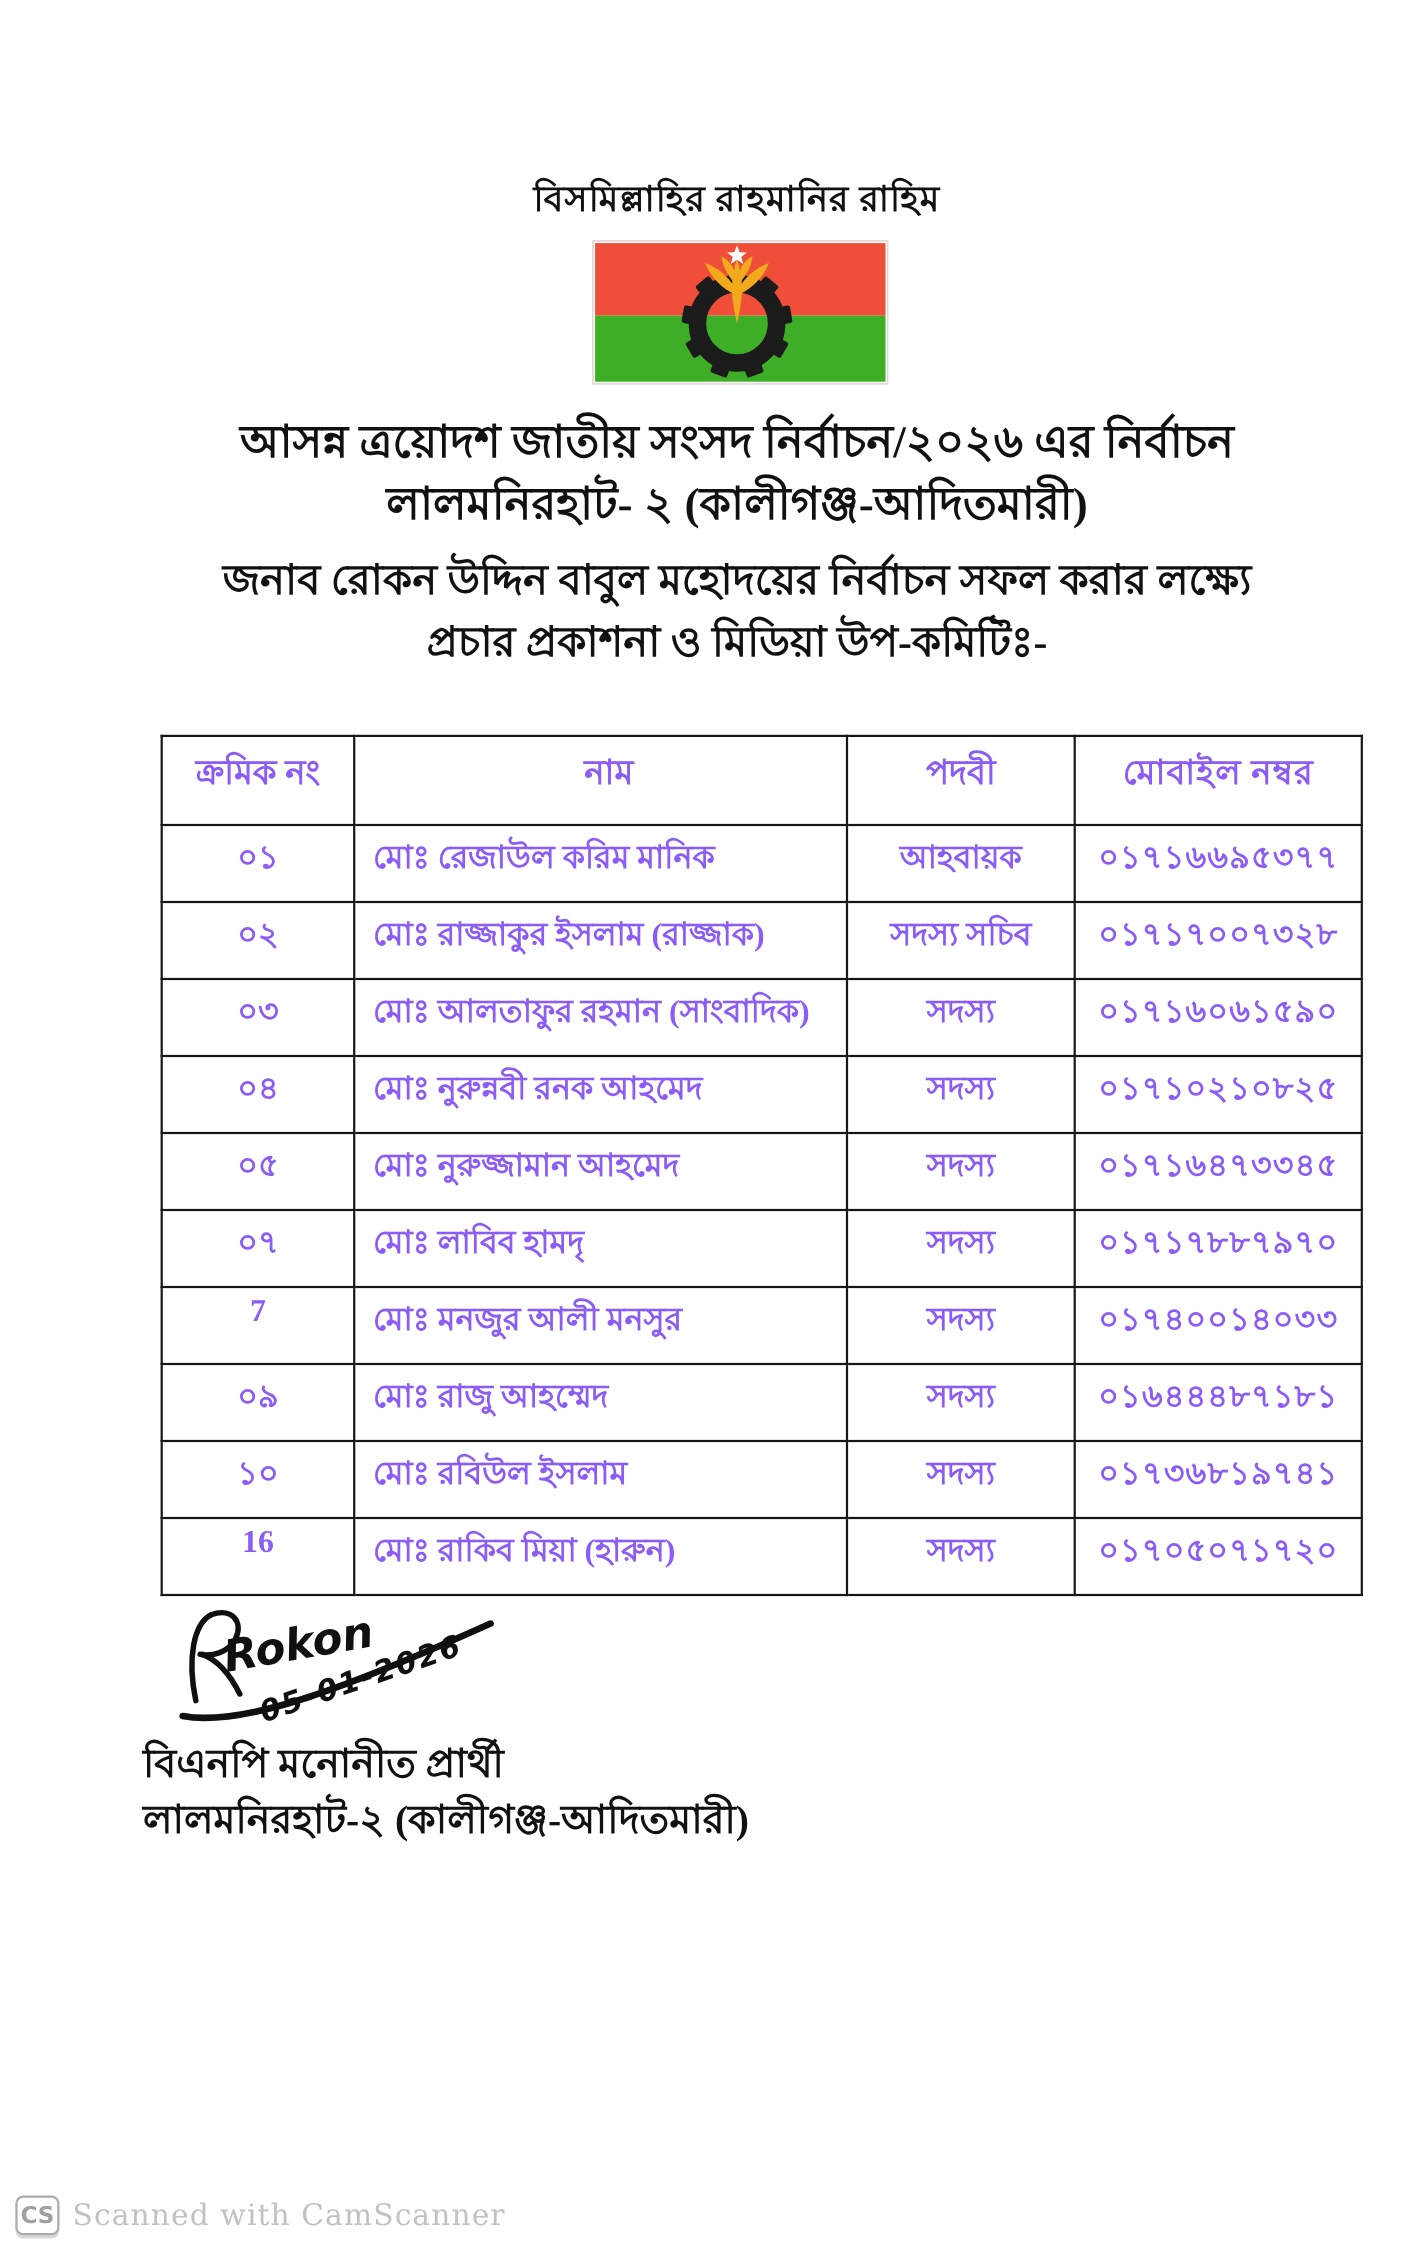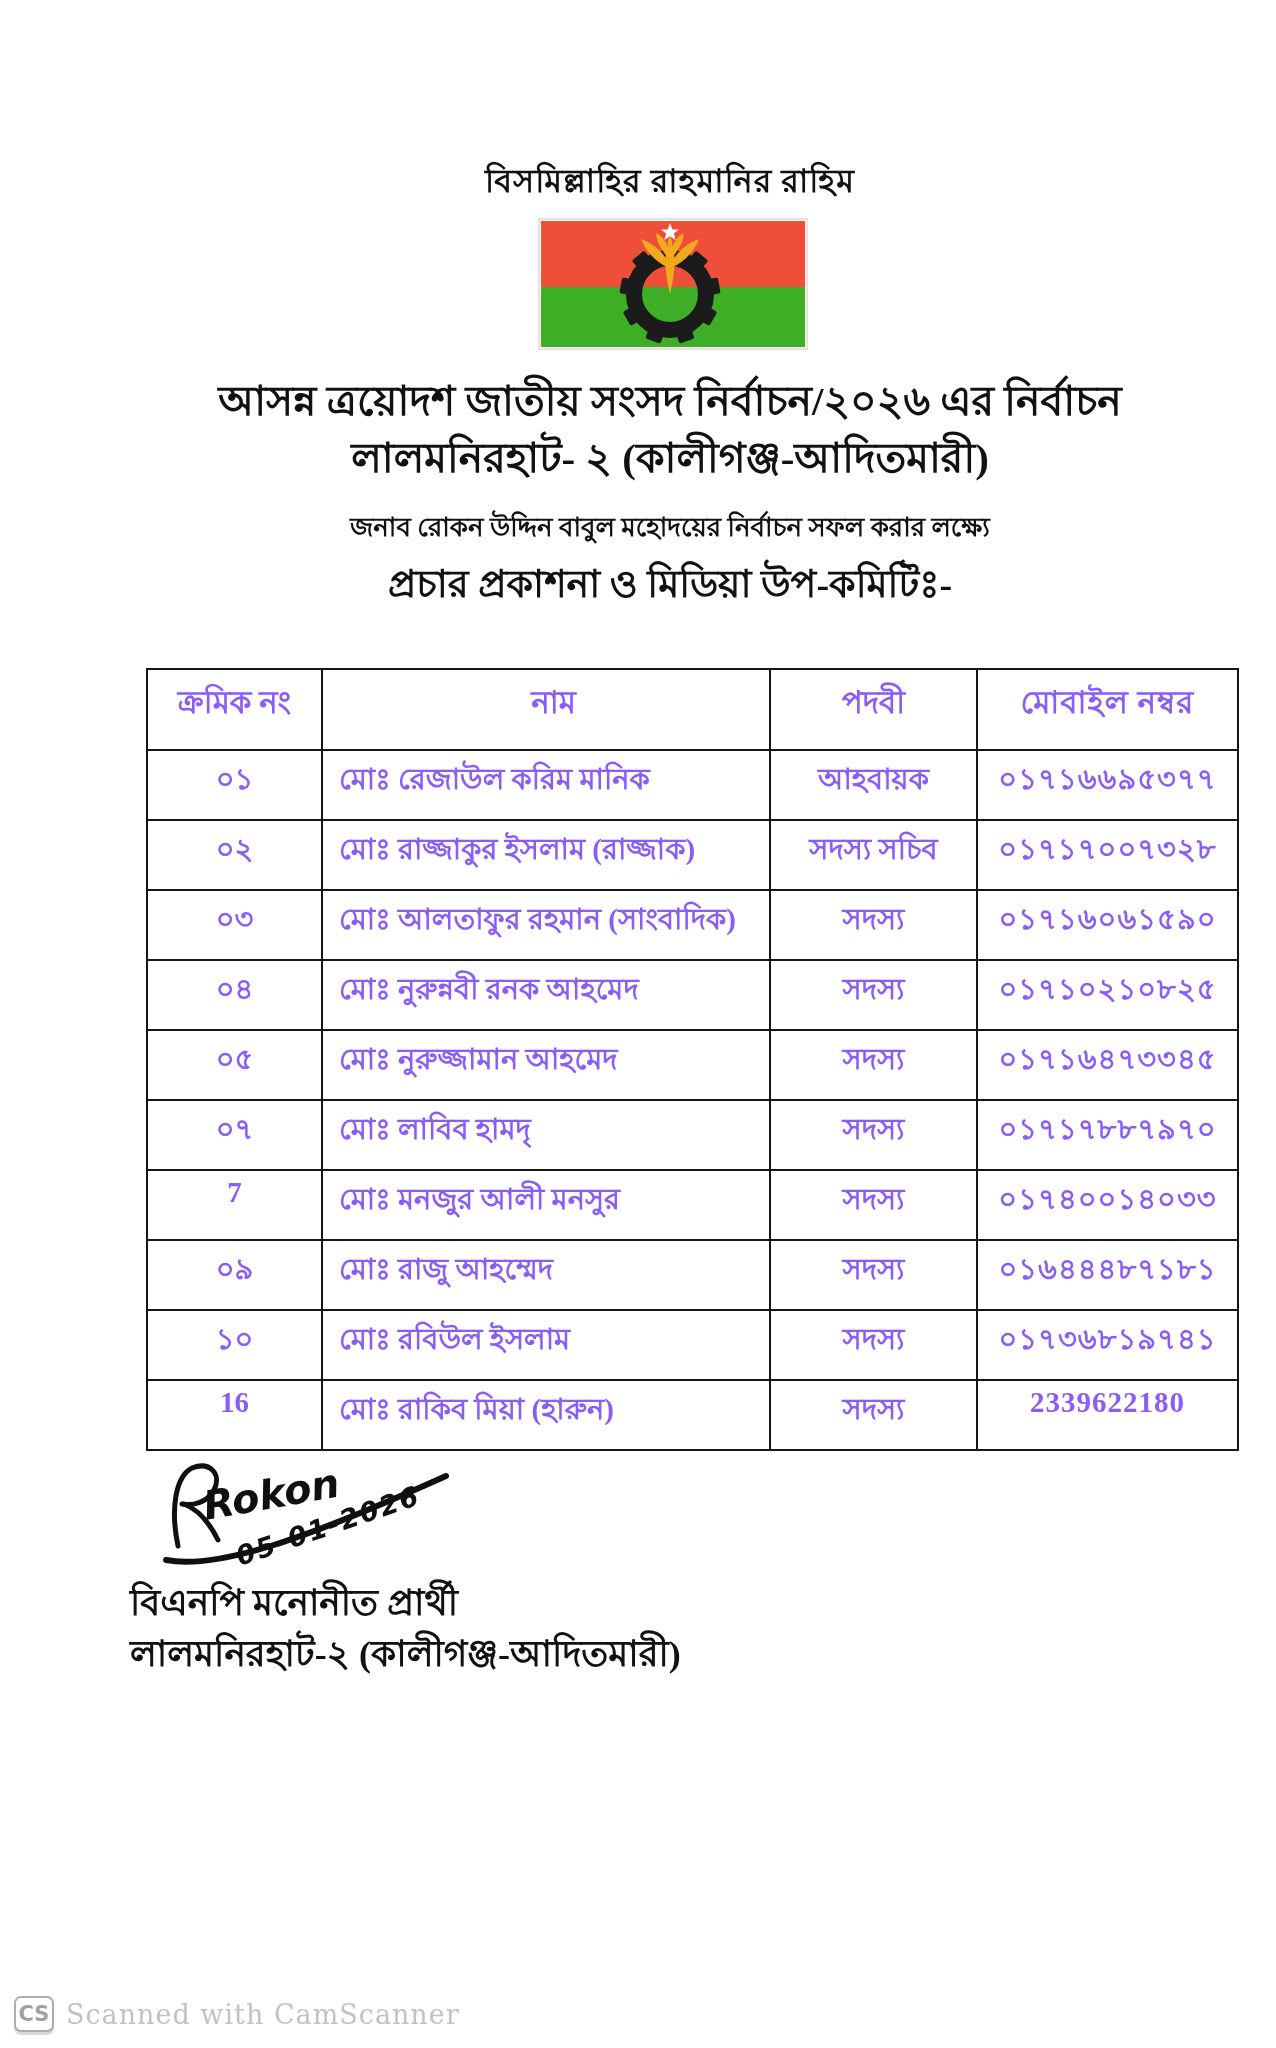--- a/index.html
+++ b/index.html
@@ -6,21 +6,21 @@
   body{
     width:1276px;height:2048px;position:relative;background:#ffffff;
     font-family:"Liberation Serif",serif;color:#111;overflow:hidden;
   }
   .centered-block{position:absolute;left:80px;width:1180px;text-align:center;}
   .bismillah{top:156px;font-size:32px;font-weight:bold;letter-spacing:1px;}
   .flag-wrap{position:absolute;left:538px;top:218px;width:270px;height:132px;}
   .title-block{top:372px;font-weight:bold;}
   .title-line1{font-size:41px;line-height:58px;}
   .title-line2{font-size:41px;line-height:56px;}
-  .title-line3{font-size:26px;line-height:60px;margin-top:12px;}
+  .title-line3{font-size:38px;line-height:60px;margin-top:12px;}
   .title-line4{font-size:38px;line-height:52px;}
   table.committee{
     position:absolute;left:146px;top:668px;width:1091px;
     border-collapse:collapse;table-layout:fixed;
   }
   table.committee th,table.committee td{
     border:2.5px solid #161616;vertical-align:top;
     font-weight:bold;color:#8b5cf6;overflow:hidden;white-space:nowrap;
   }
   table.committee th{height:70px;font-size:31px;padding-top:8px;}
@@ -176,21 +176,21 @@
     <tr>
       <td class="cell-serial">১০</td>
       <td class="cell-name">মোঃ রবিউল ইসলাম</td>
       <td class="cell-pos">সদস্য</td>
       <td class="cell-mobile">০১৭৩৬৮১৯৭৪১</td>
     </tr>
     <tr>
       <td class="cell-serial">16</td>
       <td class="cell-name">মোঃ রাকিব মিয়া (হারুন)</td>
       <td class="cell-pos">সদস্য</td>
-      <td class="cell-mobile">2339622180</td>
+      <td class="cell-mobile">০১৭০৫০৭১৭২০</td>
     </tr>
   </tbody>
 </table>
 
 <svg class="signature-svg" width="340" height="140" viewBox="0 0 340 140">
   <g fill="none" stroke="#101010" stroke-width="5" stroke-linecap="round">
 
     <path d="M18,112 C70,122 160,90 298,28" stroke-width="6"></path>
 
     <path d="M30,98 C22,60 28,28 44,20 C62,13 74,26 66,42 C59,55 44,58 34,56"></path>

